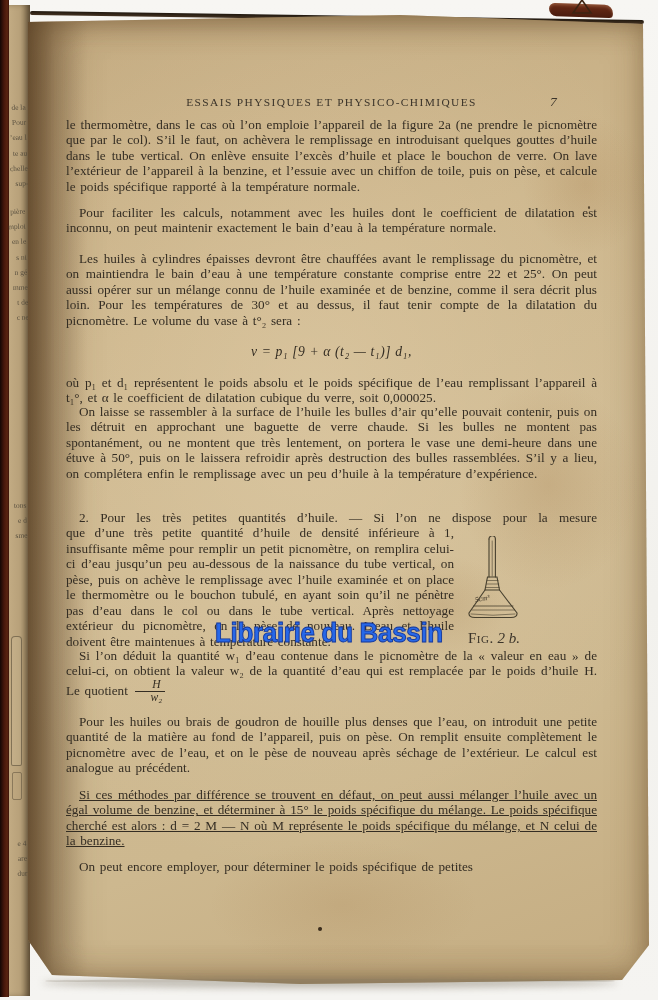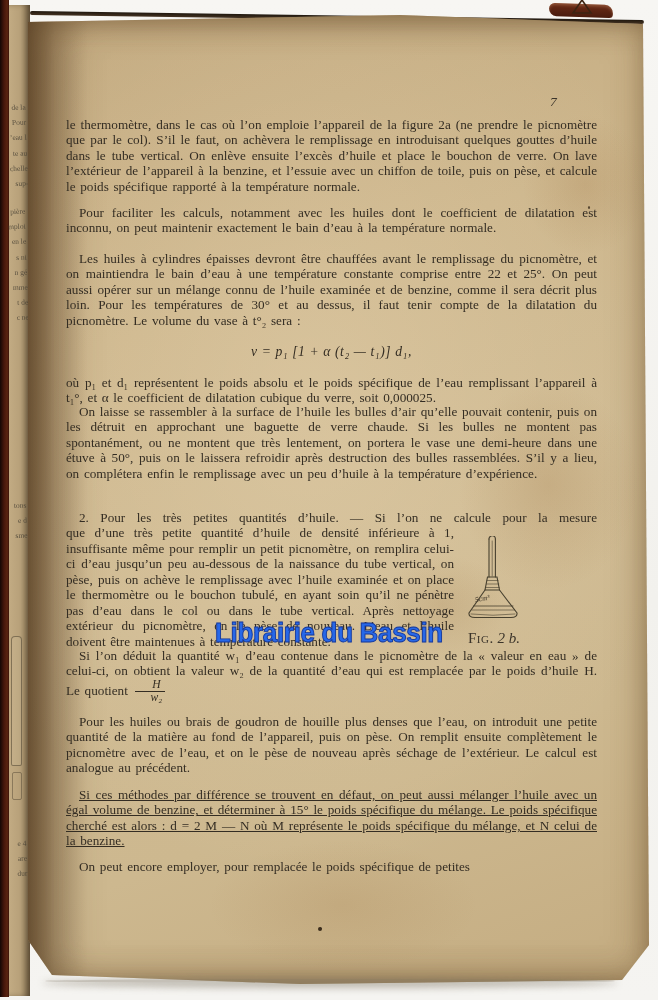--- a/index.html
+++ b/index.html
@@ -108,44 +108,45 @@
 
 <div class="abs page">
   <div class="abs gutter-shade"></div>
   <div class="abs stain s1"></div>
   <div class="abs stain s2"></div>
   <div class="abs stain s3"></div>
   <div class="abs stain s4"></div>
   <div class="abs speck1"></div>
   <div class="abs speck2"></div>
 
+  <div class="abs running-head">ESSAIS PHYSIQUES ET PHYSICO-CHIMIQUES</div>
   <div class="abs page-num">7</div>
 
   <div class="abs para" style="top:107px;">le thermomètre, dans le cas où l’on emploie l’appareil de la figure 2a (ne prendre le picnomètre que par le col). S’il le faut, on achèvera le remplissage en introduisant quelques gouttes d’huile dans le tube vertical. On enlève ensuite l’excès d’huile et place le bouchon de verre. On lave l’extérieur de l’appareil à la benzine, et l’essuie avec un chiffon de toile, puis on pèse, et calcule le poids spécifique rapporté à la température normale.</div>
   <div class="abs para ind" style="top:195px;">Pour faciliter les calculs, notamment avec les huiles dont le coefficient de dilatation est inconnu, on peut maintenir exactement le bain d’eau à la température normale.</div>
   <div class="abs para ind" style="top:241px;">Les huiles à cylindres épaisses devront être chauffées avant le remplissage du picnomètre, et on maintiendra le bain d’eau à une température constante comprise entre 22 et 25°. On peut aussi opérer sur un mélange connu de l’huile examinée et de benzine, comme il sera décrit plus loin. Pour les températures de 30° et au dessus, il faut tenir compte de la dilatation du picnomètre. Le volume du vase à t°₂ sera :</div>
 
-  <div class="abs formula">v = p₁ [1 + α (t₂ — t₁)] d₁,</div>
+  <div class="abs formula">v = p₁ [9 + α (t₂ — t₁)] d₁,</div>
 
   <div class="abs para" style="top:365px;">où p₁ et d₁ représentent le poids absolu et le poids spécifique de l’eau remplissant l’appareil à t₁°, et α le coefficient de dilatation cubique du verre, soit 0,000025.</div>
   <div class="abs para ind" style="top:394px;">On laisse se rassembler à la surface de l’huile les bulles d’air qu’elle pouvait contenir, puis on les détruit en approchant une baguette de verre chaude. Si les bulles ne montent pas spontanément, ou ne montent que très lentement, on portera le vase une demi-heure dans une étuve à 50°, puis on le laissera refroidir après destruction des bulles rassemblées. S’il y a lieu, on complétera enfin le remplissage avec un peu d’huile à la température d’expérience.</div>
 
   <div class="abs para" style="top:500px;">
-    <div class="p6-line1"><span>2. </span><span style="">Pour les très petites quantités d’huile.</span><span> — Si l’on ne calcule pour la mesure</span></div>
+    <div class="p6-line1"><span>2. </span><span style="">Pour les très petites quantités d’huile.</span><span> — Si l’on ne dispose pour la mesure</span></div>
     <div class="p6-rest">que d’une très petite quantité d’huile de densité inférieure à 1, insuffisante même pour remplir un petit picnomètre, on remplira celui-ci d’eau jusqu’un peu au-dessous de la naissance du tube vertical, on pèse, puis on achève le remplissage avec l’huile examinée et on place le thermomètre ou le bouchon tubulé, en ayant soin qu’il ne pénètre pas d’eau dans le col ou dans le tube vertical. Après nettoyage extérieur du picnomètre, on le pèse de nouveau. L’eau et l’huile doivent être maintenues à température constante.</div>
   </div>
 
   <div class="abs para ind" style="top:638px;"><span>Si l’on déduit la quantité w₁ d’eau contenue dans le picnomètre de la « valeur en eau » de celui-ci, on obtient la valeur w₂ de la quantité d’eau qui est remplacée par le poids d’huile H. Le quotient </span><span class="frac">
         <span class="num">H</span>
         <span class="den">w₂</span>
       </span></div>
 
   <div class="abs para ind" style="top:704px;">Pour les huiles ou brais de goudron de houille plus denses que l’eau, on introduit une petite quantité de la matière au fond de l’appareil, puis on pèse. On remplit ensuite complètement le picnomètre avec de l’eau, et on le pèse de nouveau après séchage de l’extérieur. Le calcul est analogue au précédent.</div>
   <div class="abs para ind" style="top:777px;text-decoration:underline;">Si ces méthodes par différence se trouvent en défaut, on peut aussi mélanger l’huile avec un égal volume de benzine, et déterminer à 15° le poids spécifique du mélange. Le poids spécifique cherché est alors : d = 2 M — N où M représente le poids spécifique du mélange, et N celui de la benzine.</div>
-  <div class="abs para ind" style="top:849px;">On peut encore employer, pour remplacée le poids spécifique de petites</div>
+  <div class="abs para ind" style="top:849px;">On peut encore employer, pour déterminer le poids spécifique de petites</div>
 
   <div class="abs figure-box">
     <svg width="60" height="86" viewBox="0 0 60 86">
       <g fill="none" stroke="#47402f" stroke-width="1.1" stroke-linecap="round">
         <path d="M25 3 a3.2 3.2 0 0 1 6.4 0"></path>
         <path d="M25 3 V41"></path>
           <path d="M31.4 3 V41"></path>
         <path d="M28.2 5 V40" stroke-width="0.6"></path>
         <path d="M23.5 41 H33 L35.5 54 H21 Z"></path>
         <path d="M23 44.5 H34" stroke-width="0.6"></path>

